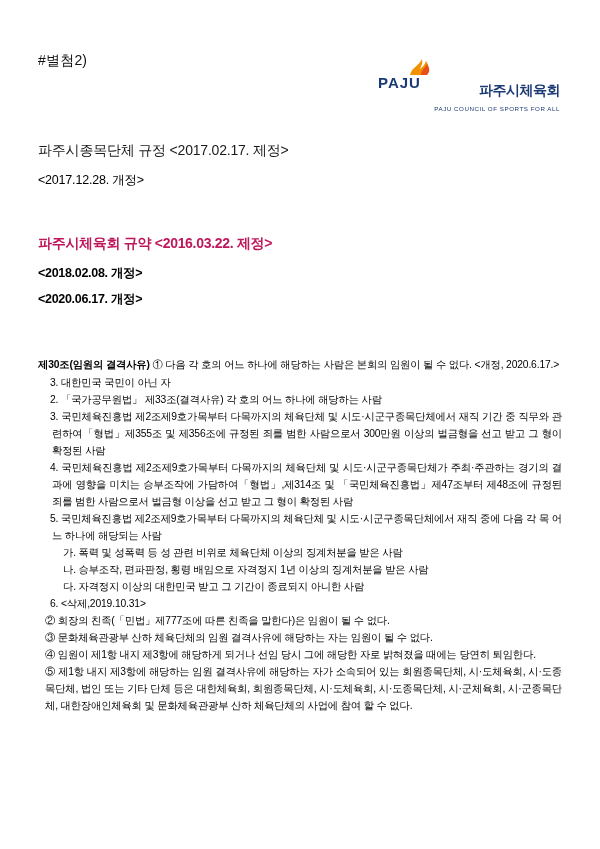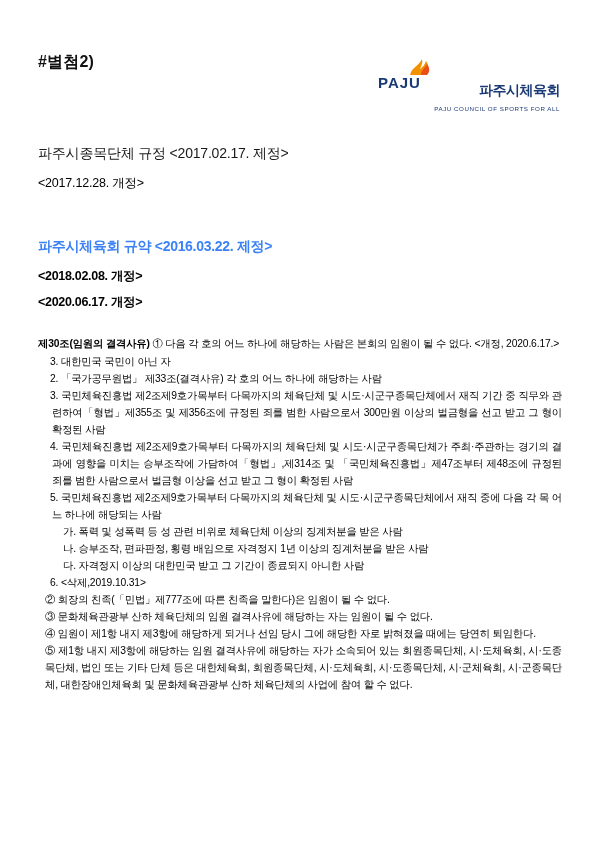--- a/index.html
+++ b/index.html
@@ -15,24 +15,23 @@
     -webkit-font-smoothing: antialiased;
   }
   .page {
     position: relative;
     width: 600px;
     height: 849px;
     box-sizing: border-box;
     padding: 52px 38px 30px 38px;
   }
   .attachment-tag {
-    font-size: 16px;
+    font-size: 14px;
     color: #111;
     letter-spacing: 0.2px;
-    font-weight: bold;
   }
   .logo-block {
     position: absolute;
     right: 40px;
     top: 72px;
     display: flex;
     flex-direction: column;
     align-items: flex-end;
   }
   .logo-row {
@@ -86,33 +85,33 @@
     font-size: 12.5px;
     color: #000000;
     letter-spacing: -0.2px;
   }
   .rule-block {
     margin-top: 46px;
   }
   .rule-title {
     font-size: 14px;
     font-weight: bold;
-    color: #3b82f6;
+    color: #be185d;
     letter-spacing: -0.3px;
     margin-bottom: 12px;
   }
   .rule-rev {
     font-size: 12.5px;
     font-weight: bold;
     color: #000;
     letter-spacing: -0.3px;
     margin-bottom: 9px;
   }
   .body-block {
-    margin-top: 24px;
+    margin-top: 48px;
   }
   .art-head {
     font-size: 10.3px;
     line-height: 17px;
     text-align: justify;
     text-justify: inter-ideograph;
     letter-spacing: -0.15px;
   }
   .art-head b {
     font-weight: bold;

